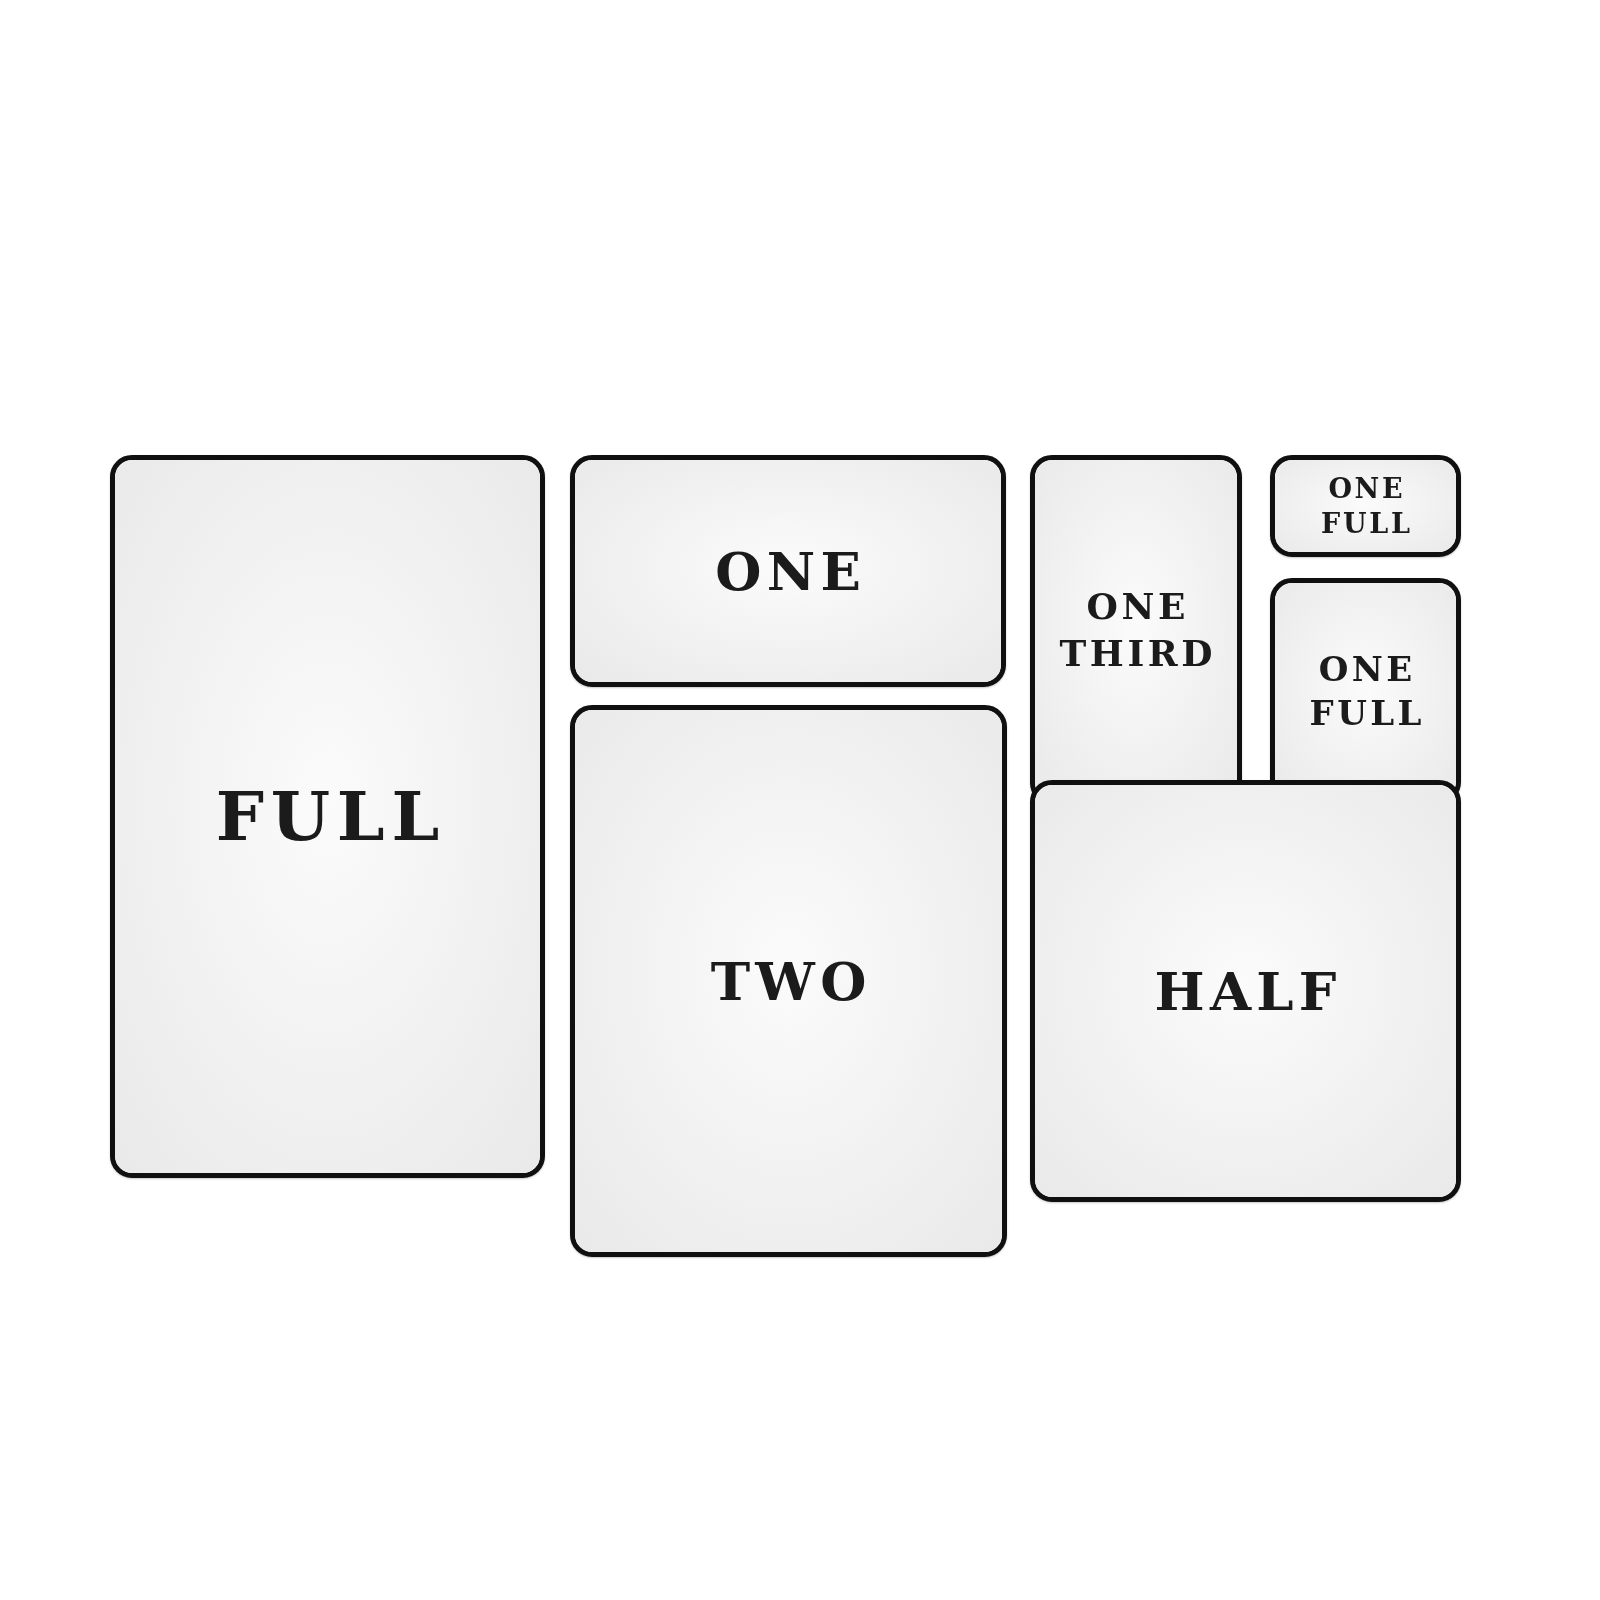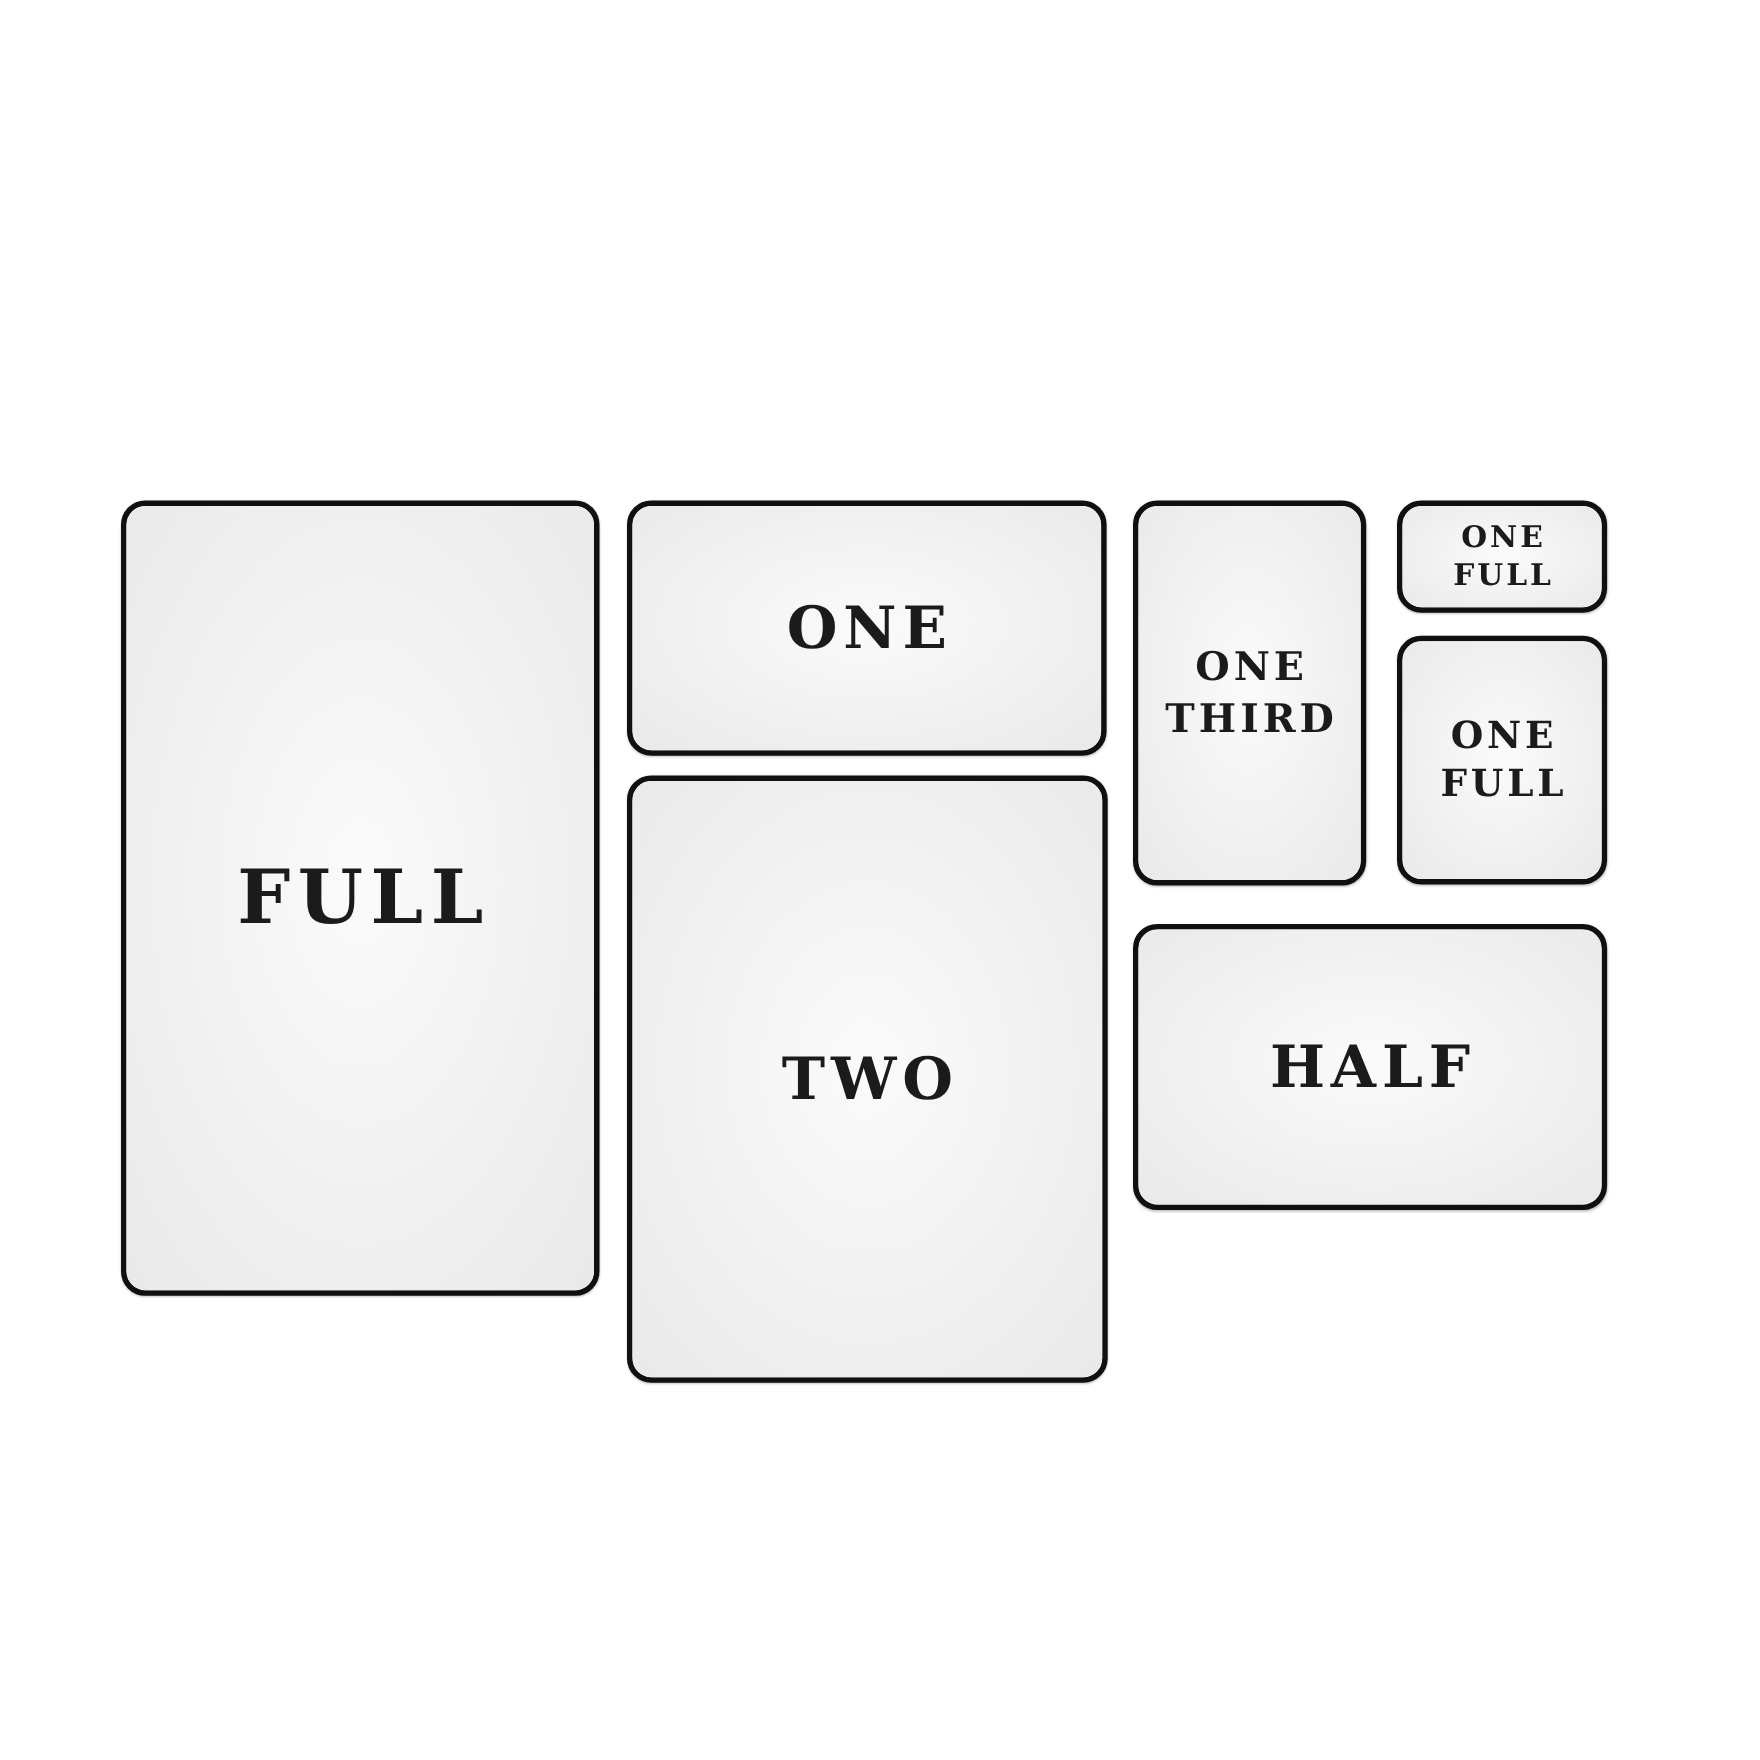--- a/index.html
+++ b/index.html
@@ -93,20 +93,20 @@
       </div>
     </div>
     <div class="pan" style="left: 1270px; top: 578px; width: 191px; height: 226px;">
       <div class="pan-inner">
         <div class="pan-label" style="font-size: 34px;">
           <span>ONE</span>
           <span>FULL</span>
         </div>
       </div>
     </div>
-    <div class="pan" style="left: 1030px; top: 840px; width: 431px; height: 260px;">
+    <div class="pan" style="left: 1030px; top: 780px; width: 431px; height: 422px;">
       <div class="pan-inner">
         <div class="pan-label" style="font-size: 53px;">
           <span>HALF</span>
         </div>
       </div>
     </div>
   </div>
 
 </body></html>

